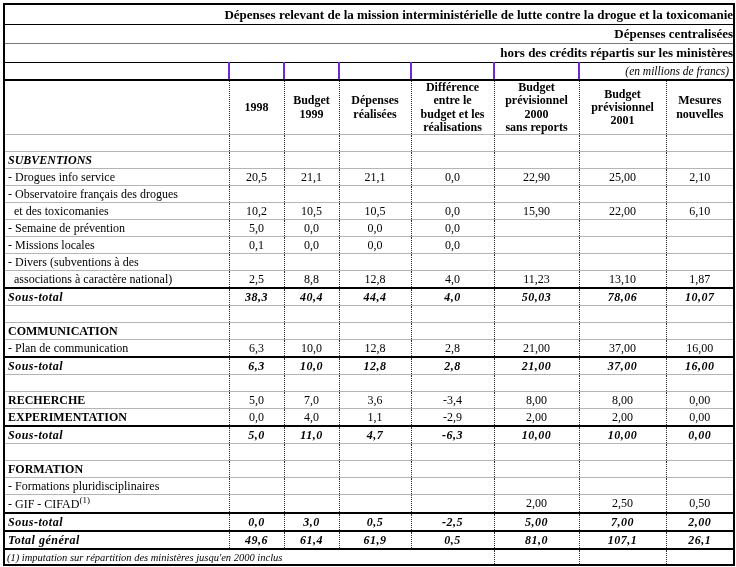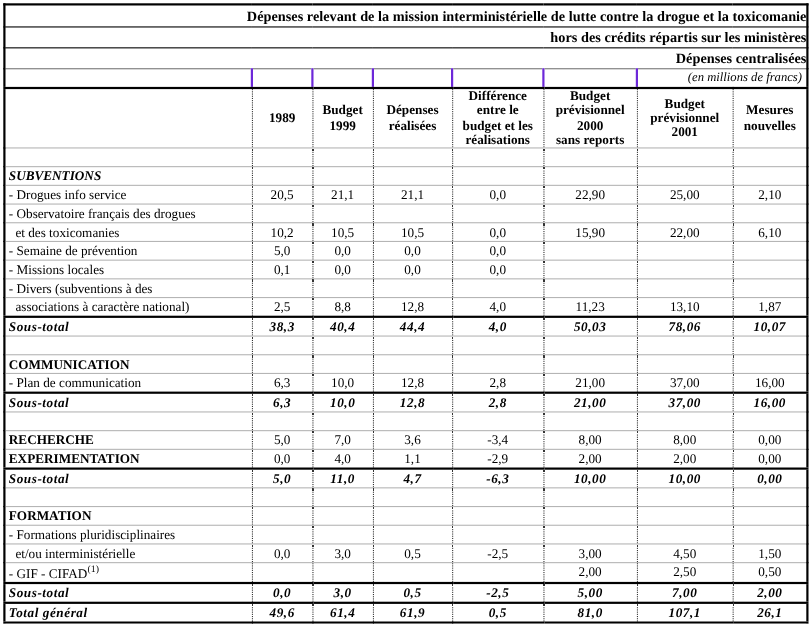--- a/index.html
+++ b/index.html
@@ -128,38 +128,38 @@
     <col style="width:72px">
     <col style="width:83px">
     <col style="width:85px">
     <col style="width:87px">
     <col style="width:68px">
   </colgroup>
   <tbody>
     <tr class="title t1">
       <td colspan="8">Dépenses relevant de la mission interministérielle de lutte contre la drogue et la toxicomanie</td>
     </tr>
+    <tr class="title t3">
+      <td colspan="8">Dépenses centralisées</td>
+    </tr>
     <tr class="title t2">
       <td colspan="8">hors des crédits répartis sur les ministères</td>
     </tr>
-    <tr class="title t3">
-      <td colspan="8">Dépenses centralisées</td>
-    </tr>
     <tr class="units">
       <td></td>
       <td></td>
       <td></td>
       <td></td>
       <td></td>
       <td></td>
       <td colspan="2" class="note">(en millions de francs)</td>
     </tr>
     <tr class="hdr">
       <th></th>
-      <th>1989</th>
+      <th>1998</th>
       <th>Budget
 1999</th>
       <th>Dépenses
 réalisées</th>
       <th>Différence
 entre le
 budget et les
 réalisations</th>
       <th>Budget
 prévisionnel
@@ -377,30 +377,20 @@
         <td class="lbl">- Formations pluridisciplinaires</td>
         <td class="num"></td>
         <td class="num"></td>
         <td class="num"></td>
         <td class="num"></td>
         <td class="num"></td>
         <td class="num"></td>
         <td class="num"></td>
       </tr>
       <tr class="r-item">
-        <td class="lbl">  et/ou interministérielle</td>
-        <td class="num">0,0</td>
-        <td class="num">3,0</td>
-        <td class="num">0,5</td>
-        <td class="num">-2,5</td>
-        <td class="num">3,00</td>
-        <td class="num">4,50</td>
-        <td class="num">1,50</td>
-      </tr>
-      <tr class="r-item">
         <td class="lbl">- GIF - CIFAD<sup>(1)</sup></td>
         <td class="num"></td>
         <td class="num"></td>
         <td class="num"></td>
         <td class="num"></td>
         <td class="num">2,00</td>
         <td class="num">2,50</td>
         <td class="num">0,50</td>
       </tr>
       <tr class="r-subtotal">

